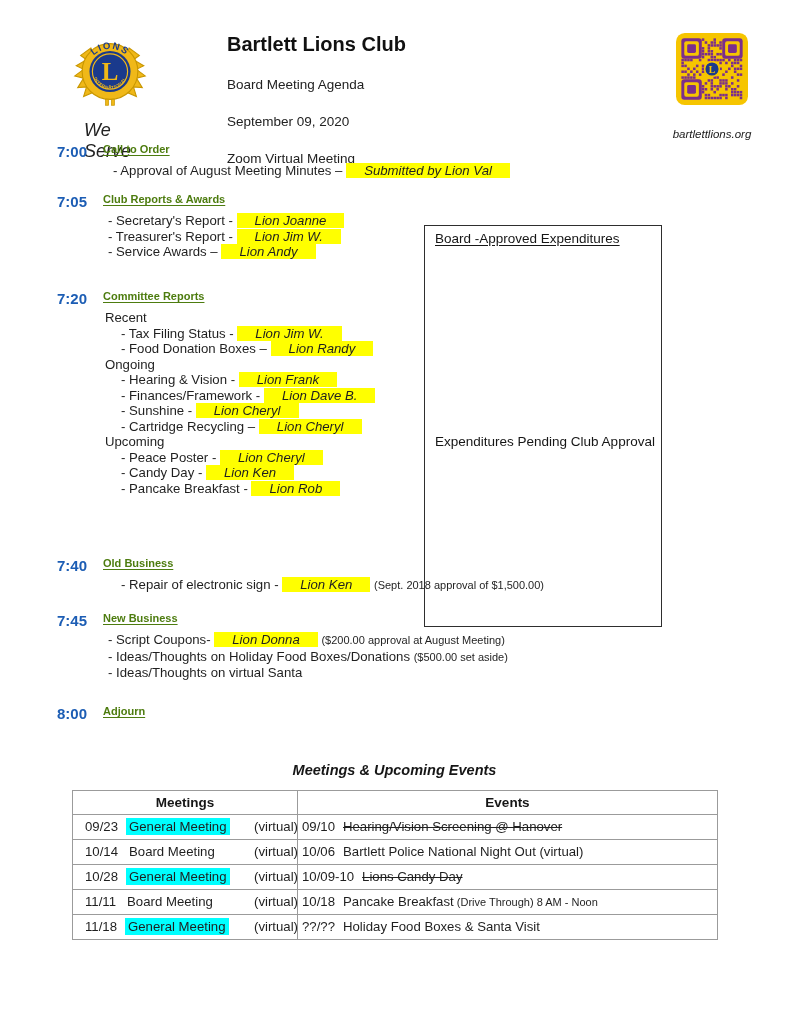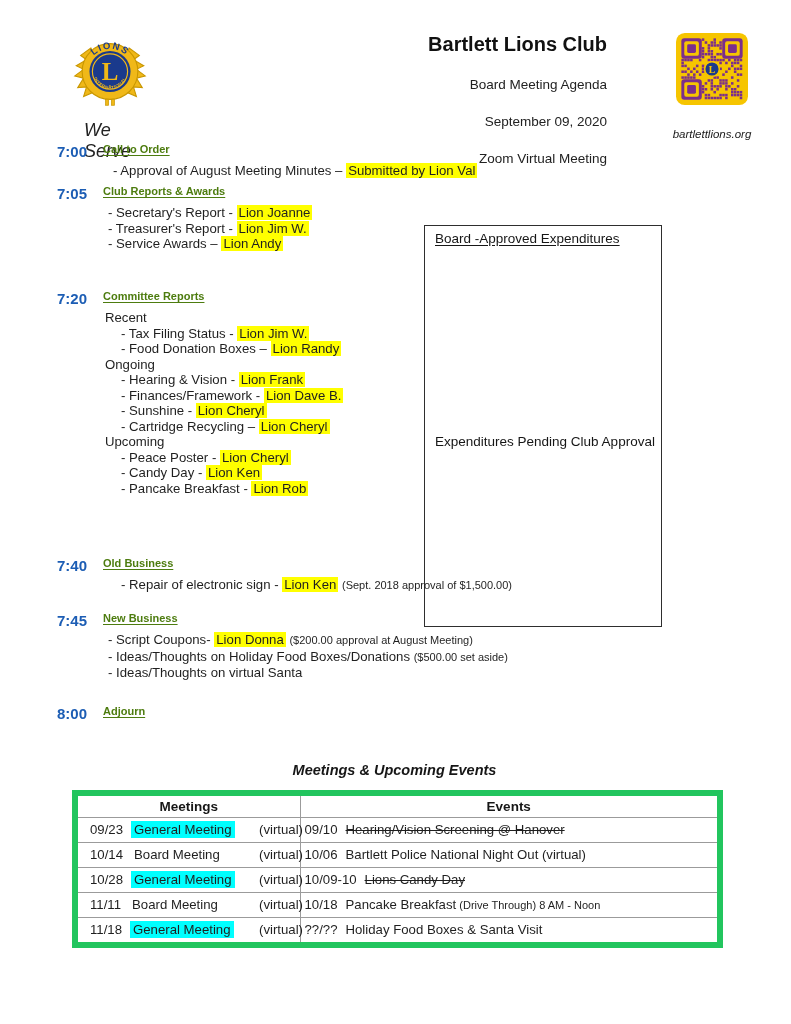--- a/index.html
+++ b/index.html
@@ -10,51 +10,51 @@
     height: 1024px;
     background: #ffffff;
     font-family: "Liberation Sans", sans-serif;
     color: #1f1f1f;
     overflow: hidden;
   }
 
   
   .logo-wrap { position:absolute; left:66px; top:26px; width:88px; height:94px; }
   .motto { position:absolute; left:84px; top:120px; width:70px; font-style:italic; font-size:18px; color:#222; }
-  .title-block { position:absolute; left:227px; top:33px; width:380px; text-align:right; }
+  .title-block { position:absolute; left:227px; top:33px; width:380px; text-align:left; }
   .doc-title { font-size:20px; font-weight:bold; color:#111; margin-bottom:6px; }
   .doc-sub { font-size:13.5px; line-height:17px; color:#222;margin-top:20px; }
   .qr-wrap { position:absolute; left:676px; top:33px; width:72px; height:72px; }
   .qr-caption { position:absolute; left:664px; top:128px; width:96px; text-align:center; font-style:italic; font-size:11.5px; color:#1a1a1a; }
 
   
   #agenda { position:absolute; left:0; top:0; width:791px; height:752px; z-index:1; pointer-events:none; }
   .section { position:absolute; left:0; width:780px; }
   .sec-head { position:relative; height:18px; margin-bottom:2px; }
   .sec-time { position:absolute; left:57px; top:0; font-size:15px; font-weight:bold; color:var(--accent-blue,#1c5db4); }
   .sec-heading { position:absolute; left:103px; top:0; font-size:11px; font-weight:bold; color:#4d7c0f; text-decoration:underline; text-underline-offset:2px; }
   .line { font-size:13.2px; line-height:15.5px; white-space:nowrap; }
   .lvl0 { margin-left:105px; }
   .lvl1 { margin-left:108px; }
   .lvl2 { margin-left:113px; }
   .lvl3 { margin-left:121px; }
-  .hl { background:var(--highlight-yellow,#ffff00); padding:0 2px; }
+  .hl { background:var(--highlight-yellow,#ffff00); padding:0 18px;font-style:italic; }
   .small { font-size:11px; }
 
   
   .exp-box {
     position:absolute; left:424px; top:225px; width:238px; height:402px;
     border:1.5px solid #2e2e2e; z-index:0; background:transparent;
   }
   .exp-top { position:absolute; left:10px; top:5px; font-size:13.5px; text-decoration:underline; text-underline-offset:2px; color:#161616; }
   .exp-bottom { position:absolute; left:10px; top:208px; font-size:13.5px; text-underline-offset:2px; color:#161616; }
 
   
   .tbl-title { position:absolute; left:72px; top:762px; width:645px; text-align:center; font-size:14.5px; font-weight:bold; font-style:italic; color:#161616; }
-  table.events { position:absolute; left:72px; top:790px; width:645px; border-collapse:collapse; table-layout:fixed; border:6px solid #22c55e; }
+  table.events { position:absolute; left:72px; top:790px; width:645px; border-collapse:collapse; table-layout:fixed; border:1px solid #22c55e; }
   table.events th, table.events td { border:1px solid #9b9b9b; padding:0; height:24px; }
   table.events th { font-size:13.5px; font-weight:bold; text-align:center; color:#161616; }
   col.c-meet { width:225px; }
   col.c-evt { width:420px; }
   .cell-inner { position:relative; height:100%; line-height:24px; font-size:13.2px; white-space:nowrap; }
   .m-date { margin-left:12px; }
   .m-name { margin-left:8px; padding:1px 3px; }
   .m-name.cyan { background:var(--highlight-cyan,#00ffff); }
   .m-virtual { position:absolute; left:181px; top:0; }
   .e-date { margin-left:4px; }
@@ -255,21 +255,21 @@
   </div>
 
   <div id="agenda">
       <div class="section" style="top: 143px;">
         <div class="sec-head">
           <span class="sec-time">7:00</span>
           <span class="sec-heading">Call to Order</span>
         </div>
         <div class="line lvl2"><span>- Approval of August Meeting Minutes – </span><span class="hl">Submitted by Lion Val</span></div>
       </div>
-      <div class="section" style="top: 185px;">
+      <div class="section" style="top: 193px;">
         <div class="sec-head">
           <span class="sec-time">7:05</span>
           <span class="sec-heading">Club Reports &amp; Awards</span>
         </div>
         <div class="line lvl1"><span>- Secretary's Report - </span><span class="hl">Lion Joanne</span></div>
         <div class="line lvl1"><span>- Treasurer's Report - </span><span class="hl">Lion Jim W.</span></div>
         <div class="line lvl1"><span>- Service Awards – </span><span class="hl">Lion Andy</span></div>
       </div>
       <div class="section" style="top: 290px;">
         <div class="sec-head">

